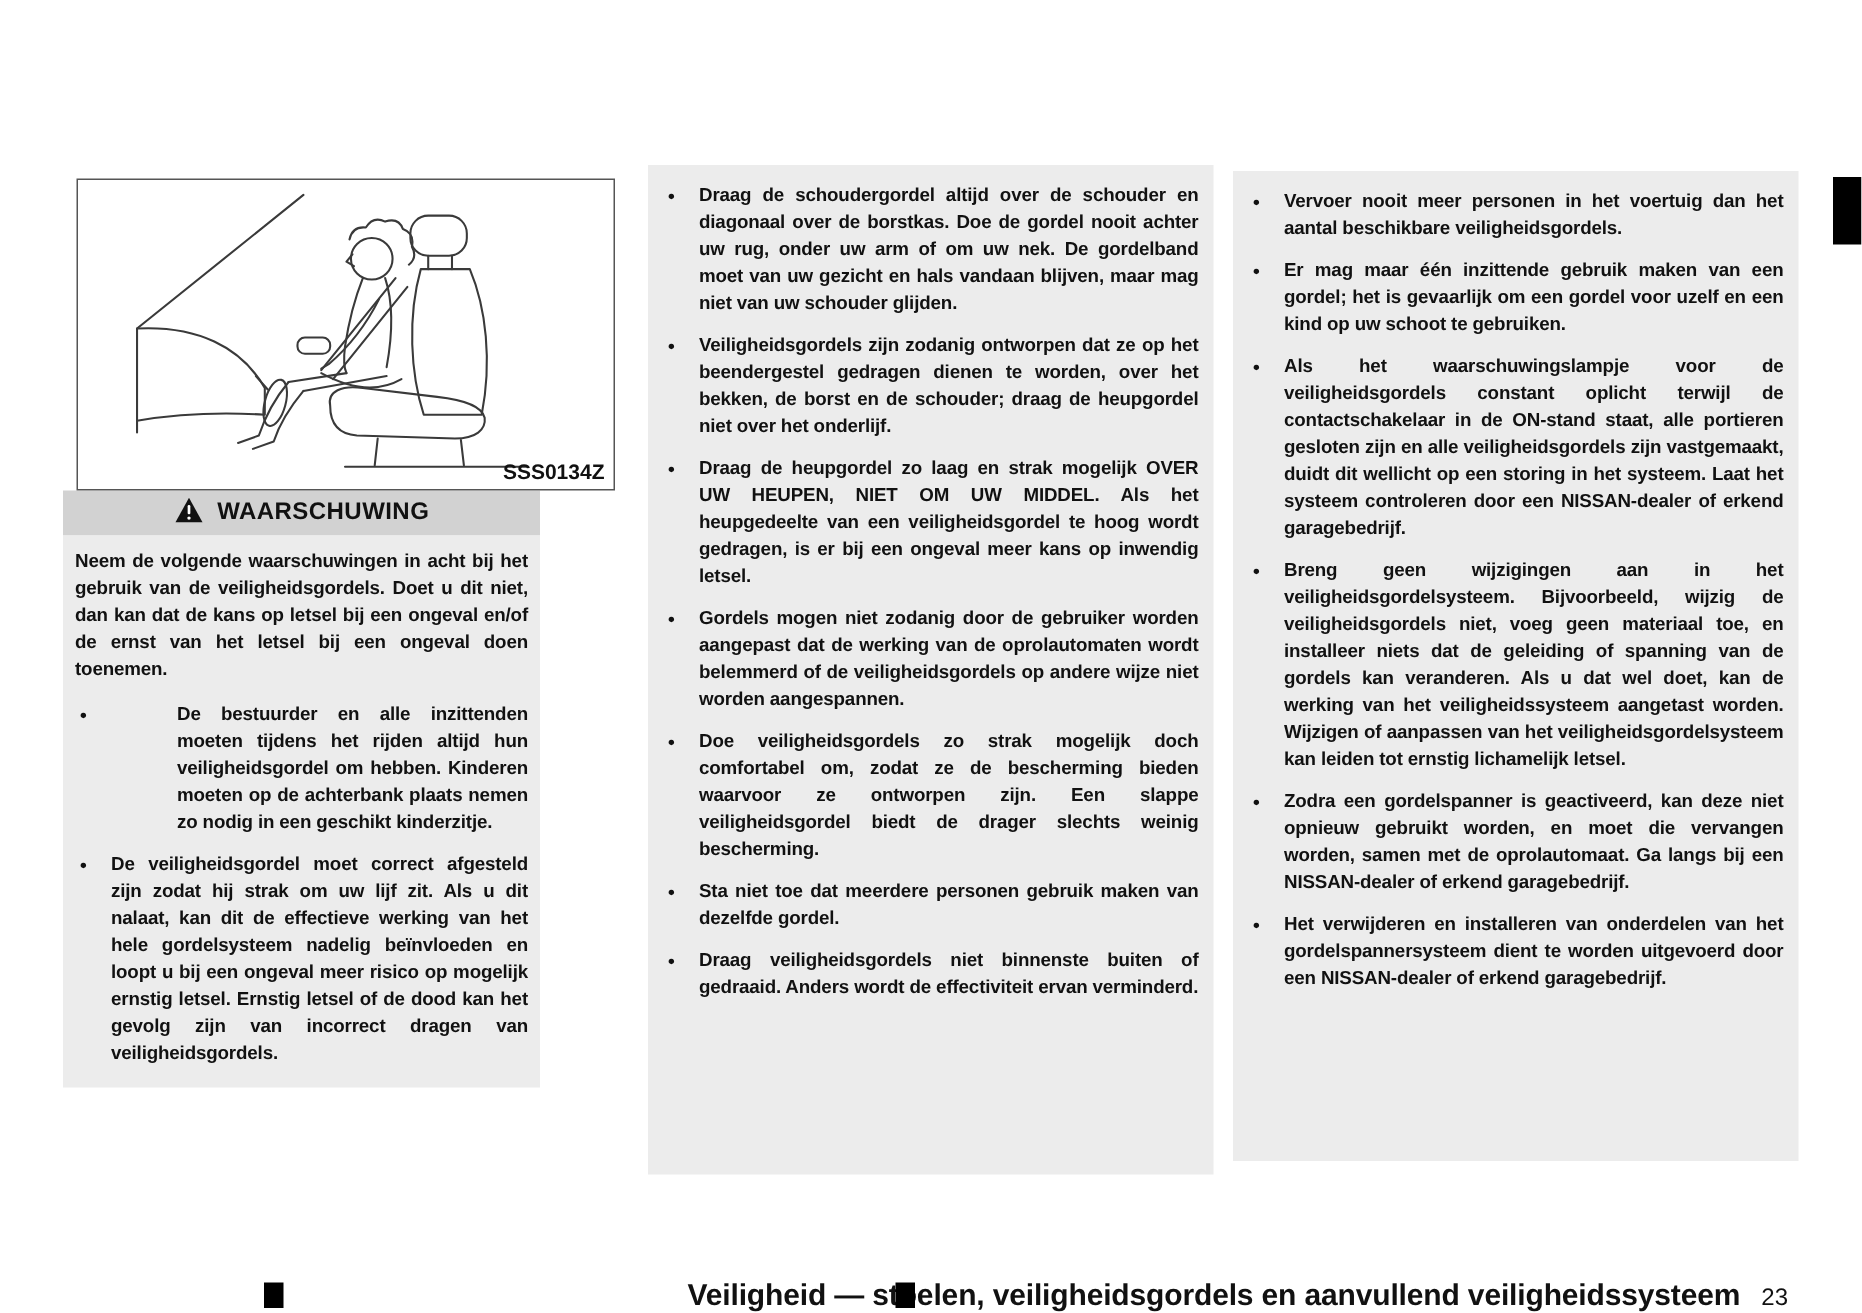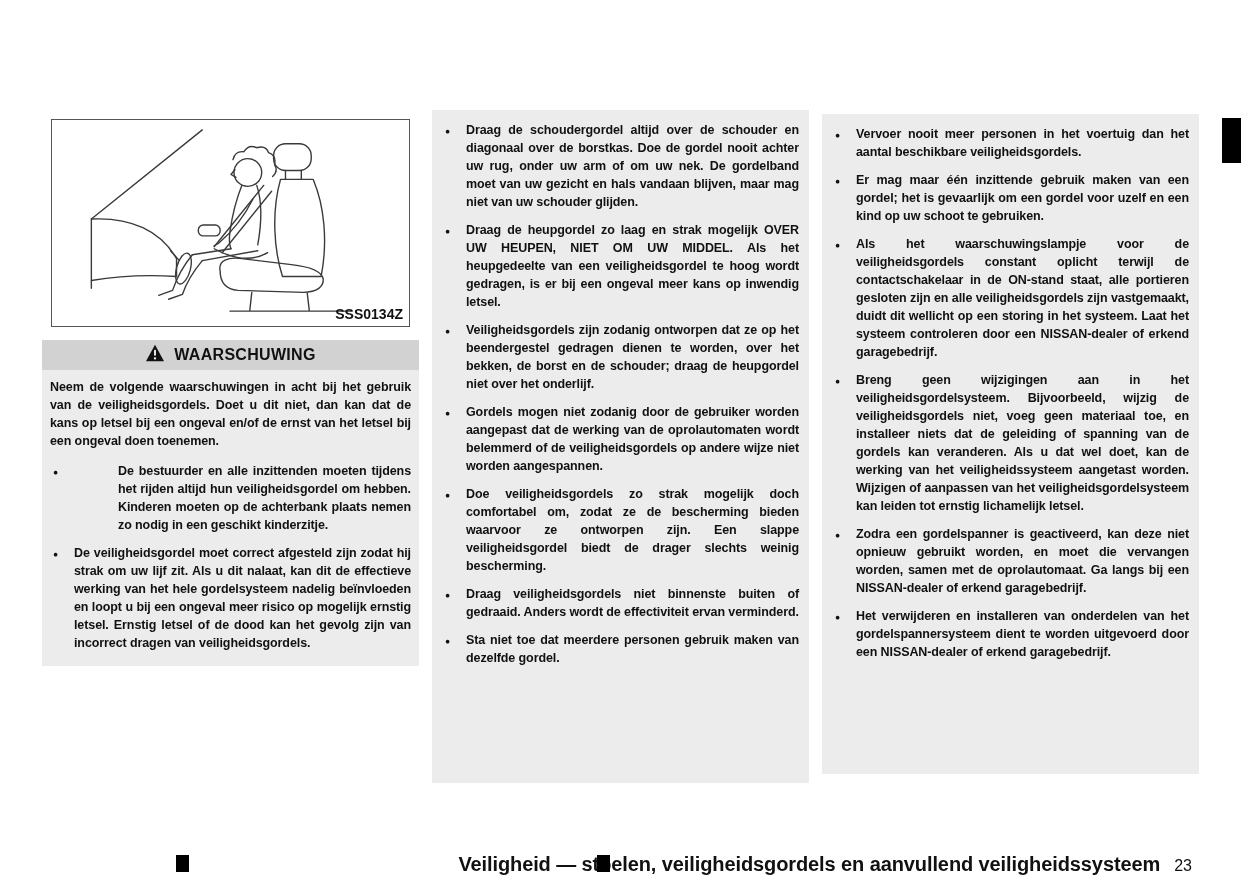--- a/index.html
+++ b/index.html
@@ -39,21 +39,21 @@
   .figure-code {
     position:absolute; right:6px; bottom:4px;
     font-size:14px; font-weight:700; letter-spacing:0;
   }
   .figure-caption {
     width:359px; margin-left:9px; margin-top:5px;
     text-align:center; font-weight:700; font-size:13px;
   }
 
   
-  .warning-block { margin-top:13px; width:377px; }
+  .warning-block { width:318px; }
   .warning-header {
     background:var(--warning-header-bg,#d2d2d2);
     height:30px;
     display:flex; align-items:center; justify-content:center; gap:9px;
     font-weight:700; font-size:16px; letter-spacing:0.3px;
   }
   .warning-body {
     background:var(--column-bg,#ececec);
     padding:8px 8px 14px 8px;
   }
@@ -167,41 +167,41 @@
   </div>
 </div>
 
 <div id="col-mid" class="col">
   <div class="bullet-item">
     <span class="bullet"></span>
     <p class="btxt">Draag de schoudergordel altijd over de schouder en diagonaal over de borstkas. Doe de gordel nooit achter uw rug, onder uw arm of om uw nek. De gordelband moet van uw gezicht en hals vandaan blijven, maar mag niet van uw schouder glijden.</p>
   </div>
   <div class="bullet-item">
     <span class="bullet"></span>
+    <p class="btxt">Veiligheidsgordels zijn zodanig ontworpen dat ze op het beendergestel gedragen dienen te worden, over het bekken, de borst en de schouder; draag de heupgordel niet over het onderlijf.</p>
+  </div>
+  <div class="bullet-item">
+    <span class="bullet"></span>
     <p class="btxt">Draag de heupgordel zo laag en strak mogelijk OVER UW HEUPEN, NIET OM UW MIDDEL. Als het heupgedeelte van een veiligheidsgordel te hoog wordt gedragen, is er bij een ongeval meer kans op inwendig letsel.</p>
   </div>
   <div class="bullet-item">
     <span class="bullet"></span>
-    <p class="btxt">Veiligheidsgordels zijn zodanig ontworpen dat ze op het beendergestel gedragen dienen te worden, over het bekken, de borst en de schouder; draag de heupgordel niet over het onderlijf.</p>
-  </div>
-  <div class="bullet-item">
-    <span class="bullet"></span>
     <p class="btxt">Gordels mogen niet zodanig door de gebruiker worden aangepast dat de werking van de oprolautomaten wordt belemmerd of de veiligheidsgordels op andere wijze niet worden aangespannen.</p>
   </div>
   <div class="bullet-item">
     <span class="bullet"></span>
     <p class="btxt">Doe veiligheidsgordels zo strak mogelijk doch comfortabel om, zodat ze de bescherming bieden waarvoor ze ontworpen zijn. Een slappe veiligheidsgordel biedt de drager slechts weinig bescherming.</p>
   </div>
   <div class="bullet-item">
     <span class="bullet"></span>
+    <p class="btxt">Sta niet toe dat meerdere personen gebruik maken van dezelfde gordel.</p>
+  </div>
+  <div class="bullet-item">
+    <span class="bullet"></span>
     <p class="btxt">Draag veiligheidsgordels niet binnenste buiten of gedraaid. Anders wordt de effectiviteit ervan verminderd.</p>
-  </div>
-  <div class="bullet-item">
-    <span class="bullet"></span>
-    <p class="btxt">Sta niet toe dat meerdere personen gebruik maken van dezelfde gordel.</p>
   </div>
 </div>
 
 <div id="col-right" class="col">
   <div class="bullet-item">
     <span class="bullet"></span>
     <p class="btxt">Vervoer nooit meer personen in het voertuig dan het aantal beschikbare veiligheidsgordels.</p>
   </div>
   <div class="bullet-item">
     <span class="bullet"></span>

